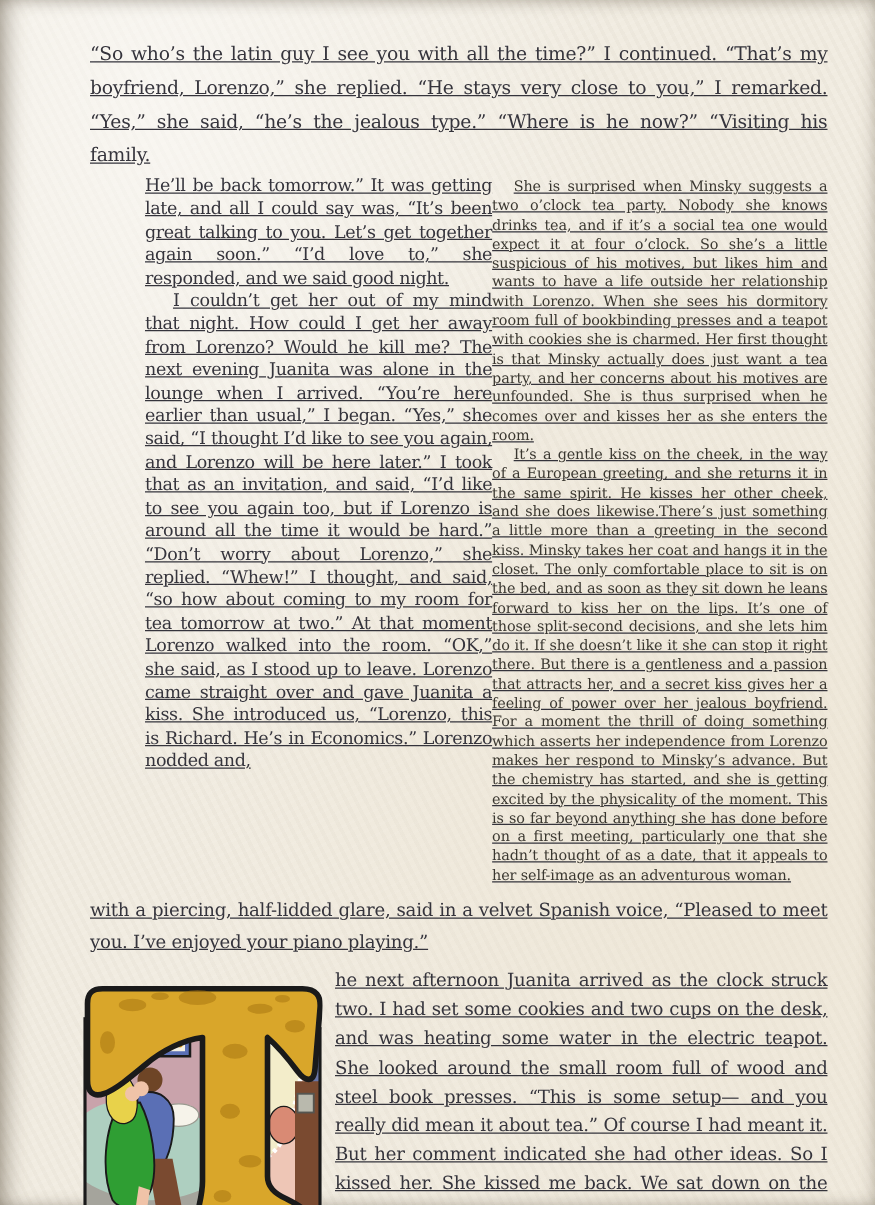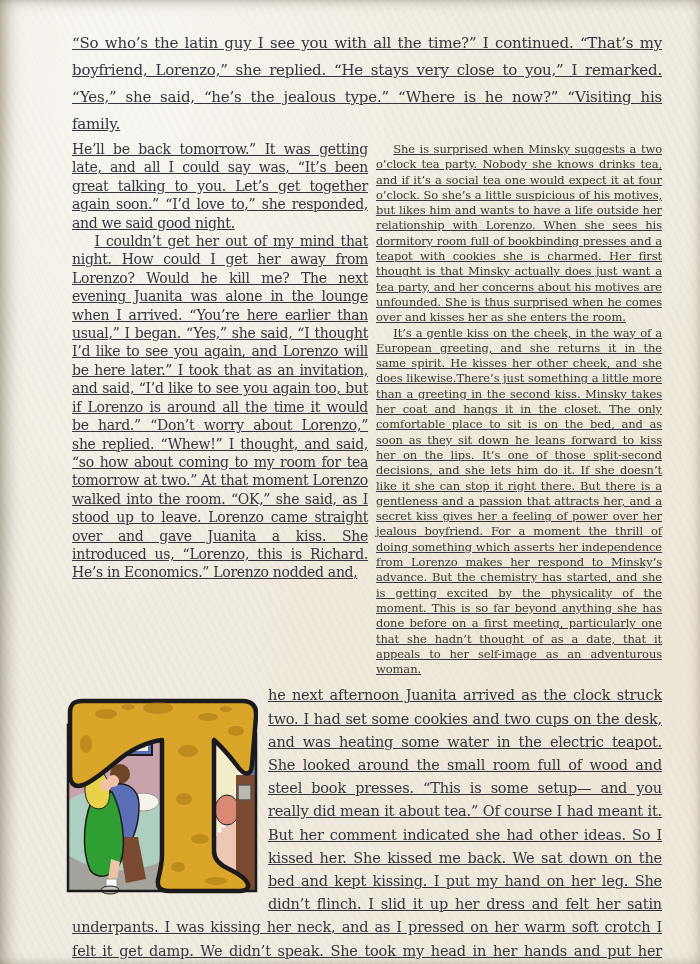--- a/index.html
+++ b/index.html
@@ -28,20 +28,21 @@
     text-decoration:underline;
   }
   .content{width:590px;}
   p{margin:0;text-align:justify;}
   .p-intro{
     font-size:15px;line-height:27px;letter-spacing:-0.2px;word-spacing:0.5px;
   }
   .cols{
     display:flex;justify-content:space-between;align-items:flex-start;
     margin-top:2px;
+    margin-left:44px;
   }
   .leftcol{width:296px;font-size:14px;line-height:18.4px;letter-spacing:-0.3px;}
   .leftcol p + p{text-indent:1.6em;}
   .sidebar{
     width:286px;font-size:11.5px;line-height:15.3px;letter-spacing:-0.1px;
     color:#3a3730;padding-top:2px;
   }
   .sidebar p{text-indent:1.5em;}
   .p-bridge{
     font-size:14.5px;line-height:25px;letter-spacing:-0.2px;margin-top:9px;
@@ -67,20 +68,21 @@
       <div class="leftcol">
         <p>He’ll be back tomorrow.” It was getting late, and all I could say was, “It’s been great talking to you. Let’s get together again soon.” “I’d love to,” she responded, and we said good night.</p>
         <p>I couldn’t get her out of my mind that night. How could I get her away from Lorenzo? Would he kill me? The next evening Juanita was alone in the lounge when I arrived. “You’re here earlier than usual,” I began. “Yes,” she said, “I thought I’d like to see you again, and Lorenzo will be here later.” I took that as an invitation, and said, “I’d like to see you again too, but if Lorenzo is around all the time it would be hard.” “Don’t worry about Lorenzo,” she replied. “Whew!” I thought, and said, “so how about coming to my room for tea tomorrow at two.” At that moment Lorenzo walked into the room. “OK,” she said, as I stood up to leave. Lorenzo came straight over and gave Juanita a kiss. She introduced us, “Lorenzo, this is Richard. He’s in Economics.” Lorenzo nodded and,</p>
       </div>
       <div class="sidebar">
         <p>She is surprised when Minsky suggests a two o’clock tea party. Nobody she knows drinks tea, and if it’s a social tea one would expect it at four o’clock. So she’s a little suspicious of his motives, but likes him and wants to have a life outside her relationship with Lorenzo. When she sees his dormitory room full of bookbinding presses and a teapot with cookies she is charmed. Her first thought is that Minsky actually does just want a tea party, and her concerns about his motives are unfounded. She is thus surprised when he comes over and kisses her as she enters the room.</p>
         <p>It’s a gentle kiss on the cheek, in the way of a European greeting, and she returns it in the same spirit. He kisses her other cheek, and she does likewise.There’s just something a little more than a greeting in the second kiss. Minsky takes her coat and hangs it in the closet. The only comfortable place to sit is on the bed, and as soon as they sit down he leans forward to kiss her on the lips. It’s one of those split-second decisions, and she lets him do it. If she doesn’t like it she can stop it right there. But there is a gentleness and a passion that attracts her, and a secret kiss gives her a feeling of power over her jealous boyfriend. For a moment the thrill of doing something which asserts her independence from Lorenzo makes her respond to Minsky’s advance. But the chemistry has started, and she is getting excited by the physicality of the moment. This is so far beyond anything she has done before on a first meeting, particularly one that she hadn’t thought of as a date, that it appeals to her self-image as an adventurous woman.</p>
       </div>
     </div>
 
+    <p class="p-bridge">with a piercing, half-lidded glare, said in a velvet Spanish voice, “Pleased to meet you. I’ve enjoyed your piano playing.”</p>
 
     <div>
       <div class="dropcap-wrap">
         <svg width="192" height="210" viewBox="0 0 192 210" role="img" aria-label="T">
           <defs>
             <clipPath id="tclip">
               <path d="M 16 12 L 176 12 C 187 12 191 18 190 28 L 186 76 C 185 88 178 86 172 78 C 163 66 156 58 148 51 L 148 162 C 148 171 154 176 163 180 C 173 185 181 190 182 196 C 183 201 178 202 171 202 L 103 202 C 94 202 91 198 92 191 C 94 183 96 175 96 166 L 96 51 C 81 53 64 61 50 73 C 38 83 26 93 17 96 C 8 99 4 94 4 85 L 4 24 C 4 14 9 12 16 12 Z"></path>
             </clipPath>
           </defs>
 

